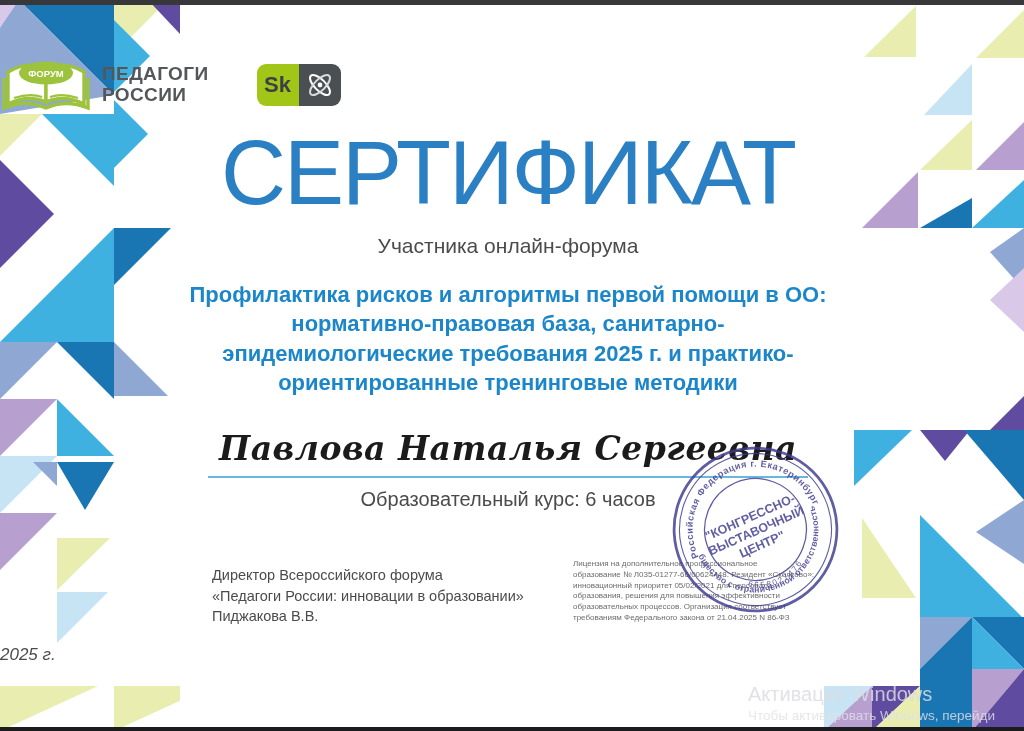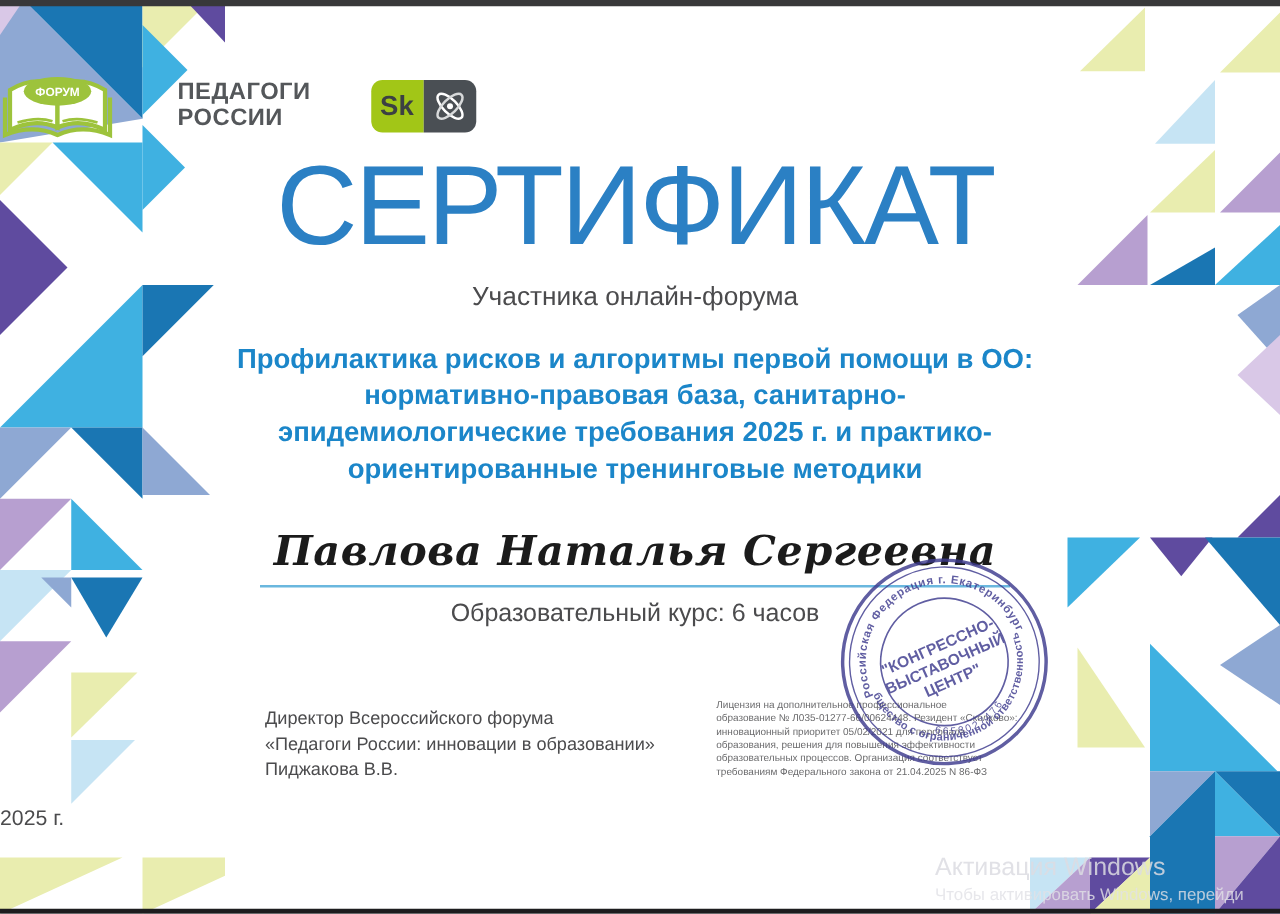--- a/index.html
+++ b/index.html
@@ -7,39 +7,39 @@
         font-family:"Liberation Sans",sans-serif;}
   .bar-top{position:absolute;left:0;top:0;width:100%;height:5px;background:#38383a;z-index:9;}
   .bar-bottom{position:absolute;left:0;bottom:0;width:100%;height:4px;background:#1c1c1e;z-index:9;}
   .mosaic{position:absolute;top:0;height:731px;z-index:1;}
   .mosaic.left{left:0;width:180px;}
   .mosaic.right{right:0;width:200px;}
   .content{position:absolute;left:0;top:0;width:1016px;height:731px;z-index:3;text-align:center;}
 
   .logos{display:flex;justify-content:flex-start;align-items:center;gap:48px;margin-top:56px;}
   .logo{display:flex;align-items:center;gap:10px;}
-  .logo-text{font-weight:bold;color:var(--logo_text);font-size:19px;line-height:1.08;text-align:left;letter-spacing:.4px;margin-left:40px;}
+  .logo-text{font-weight:bold;color:var(--logo_text);font-size:19px;line-height:1.08;text-align:left;letter-spacing:.4px;}
   .sk-mark{width:42px;height:42px;background:var(--sk_green);border-radius:9px 0 0 9px;
            display:flex;align-items:center;justify-content:center;font-weight:bold;font-size:22px;color:#3c4043;}
   .sk-atom{width:42px;height:42px;background:#4a4f54;border-radius:0 9px 9px 0;display:flex;align-items:center;justify-content:center;}
 
-  .title{margin-top:6px;font-size:90px;font-weight:400;letter-spacing:-2px;color:var(--title_blue);line-height:1.0;}
+  .title{margin-top:14px;font-size:90px;font-weight:400;letter-spacing:-2px;color:var(--title_blue);line-height:1.0;}
   .subtitle{margin-top:16px;font-size:21px;color:var(--text_dark);}
   .course-title{margin:22px auto 0;width:700px;font-size:22px;font-weight:bold;color:var(--body_blue);line-height:1.33;}
   .course-title span{display:block;}
   .recipient{margin-top:32px;font-family:"DejaVu Serif",serif;font-style:italic;font-weight:bold;
              font-size:33px;color:#1b1b1b;letter-spacing:.5px;}
   .rule{width:600px;height:0;border-top:2px solid var(--underline);margin:8px auto 0;}
   .course-info{margin-top:10px;font-size:20px;color:var(--text_dark);}
 
   .signature{position:absolute;left:212px;top:565px;text-align:left;font-size:14.5px;color:var(--text_dark);line-height:1.42;}
   .signature span{display:block;}
   .license{position:absolute;left:573px;top:559px;width:292px;text-align:left;font-size:8px;color:#6b6b6d;line-height:1.35;}
   .license span{display:block;}
-  .year{position:absolute;left:0;width:1016px;top:645px;font-size:17px;color:var(--text_dark);}
+  .year{position:absolute;left:0;width:1016px;top:645px;font-size:17px;color:var(--text_dark);font-style:italic;}
 
   .stamp{position:absolute;left:663px;top:437px;width:185px;height:185px;z-index:4;
          transform:rotate(-24deg);opacity:.82;}
   .watermark{position:absolute;left:748px;top:682px;z-index:8;text-align:left;color:rgba(220,220,226,.85);}
   .wm1{font-size:20px;line-height:1.2;}
   .wm2{font-size:13.5px;line-height:1.5;white-space:nowrap;color:rgba(225,225,230,.8);}
 </style>
 </head>
 <body>
 

